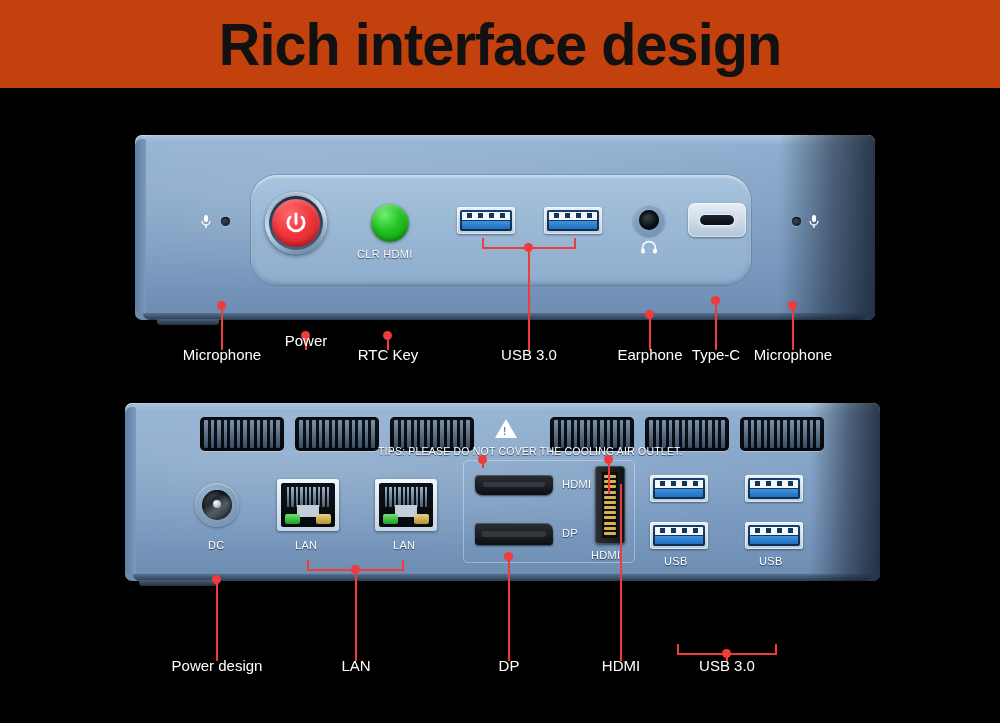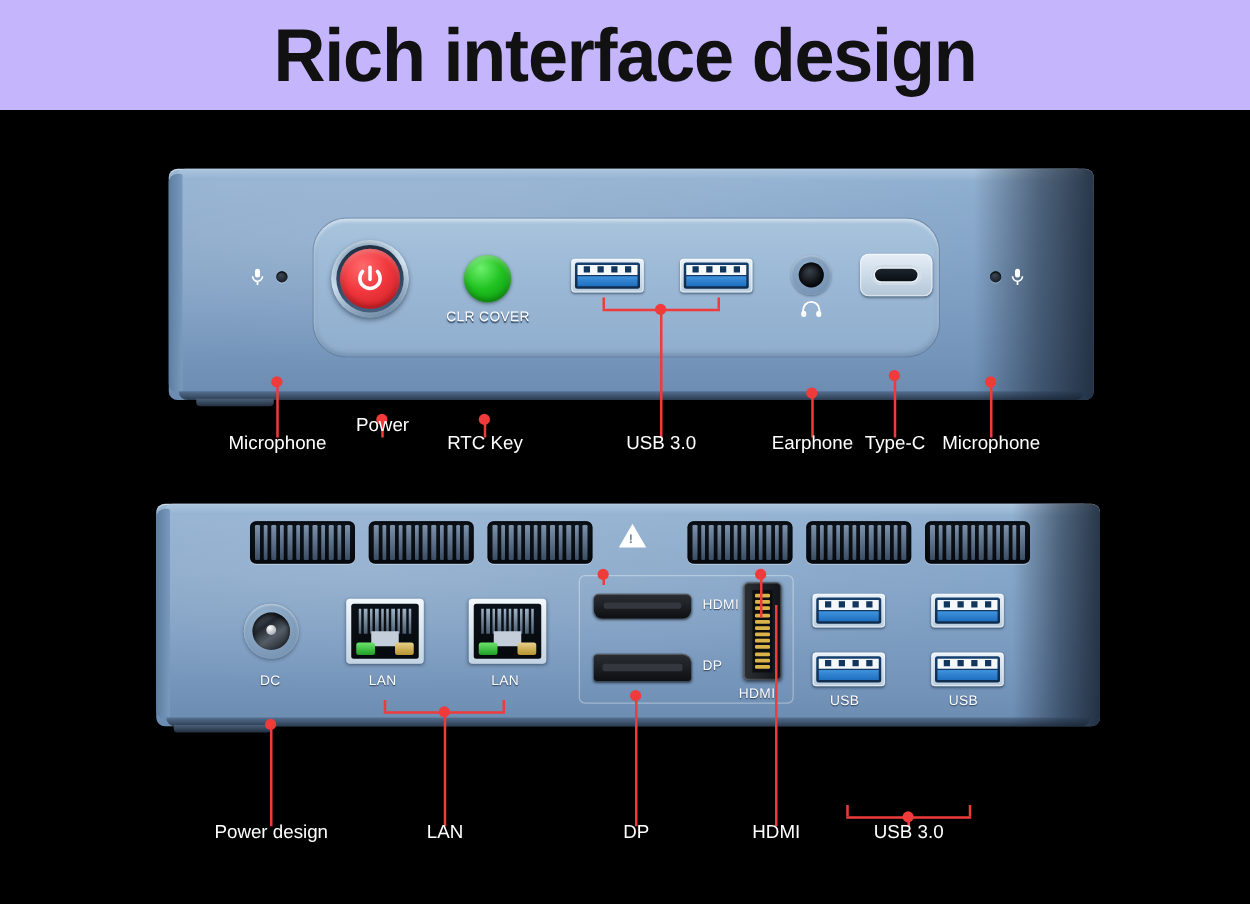--- a/index.html
+++ b/index.html
@@ -1,19 +1,19 @@
 <!DOCTYPE html>
 <html><head>
 <meta charset="utf-8">
 <style>
   html,body{margin:0;padding:0;background:#000;}
   body{width:1000px;height:723px;font-family:"Liberation Sans",sans-serif;overflow:hidden;position:relative;}
 
   
-  .header{position:absolute;left:0;top:0;width:1000px;height:88px;background:#c4b5fd;}
+  .header{position:absolute;left:0;top:0;width:1000px;height:88px;background:#c2410c;}
   .header-title{position:absolute;left:0;top:0;width:1000px;height:88px;
     display:flex;align-items:center;justify-content:center;
     font-size:60px;font-weight:bold;color:#111;letter-spacing:-1px;
     font-family:"Liberation Sans",sans-serif;transform:scaleX(.96);}
   .notch{position:absolute;left:478px;top:88px;width:0;height:0;
     border-left:24px solid transparent;border-right:24px solid transparent;
     border-top:22px solid #fff;}
 
   
   .stage{position:absolute;left:0;top:88px;width:1000px;height:635px;background:#000;}
@@ -191,21 +191,21 @@
       <div class="pwr-ring2"></div>
       <div class="pwr-btn">
         <svg viewBox="0 0 24 24" width="26" height="26">
           <path d="M12 3.5v9" stroke="#fff" stroke-width="2.6" stroke-linecap="round" fill="none"></path>
           <path d="M6.5 6.6a7.5 7.5 0 1 0 11 0" stroke="#fff" stroke-width="2.6" stroke-linecap="round" fill="none"></path>
         </svg>
       </div>
     </div>
 
     <div class="cmos" style="left:236px;top:69px;"></div>
-    <div class="panel-label" style="left:222px;top:113px;">CLR  COVER</div>
+    <div class="panel-label" style="left:222px;top:113px;">CLR  HDMI</div>
 
     <div class="usb" style="left:322px;top:72px;">
       <div class="usb-in">
         <div class="usb-tongue"></div>
         <div class="usb-pins">
             <i></i>
             <i></i>
             <i></i>
             <i></i>
           </div>
@@ -372,20 +372,21 @@
         <i></i>
         <i></i>
         <i></i>
         <i></i>
         <i></i>
         <i></i>
         <i></i>
       </div>
 
     <div class="warn-tri" style="left:370px;top:16px;"></div>
+    <div class="tips" style="left:253px;top:42px;">TIPS: PLEASE DO NOT COVER THE COOLING AIR OUTLET.</div>
 
     <div class="dc" style="left:70px;top:80px;">
       <div class="dc-in">
         <div class="dc-pin"></div>
       </div>
     </div>
     <div class="panel-label" style="left:83px;top:136px;">DC</div>
 
     <div class="lan" style="left:152px;top:76px;">
       <div class="lan-in">

